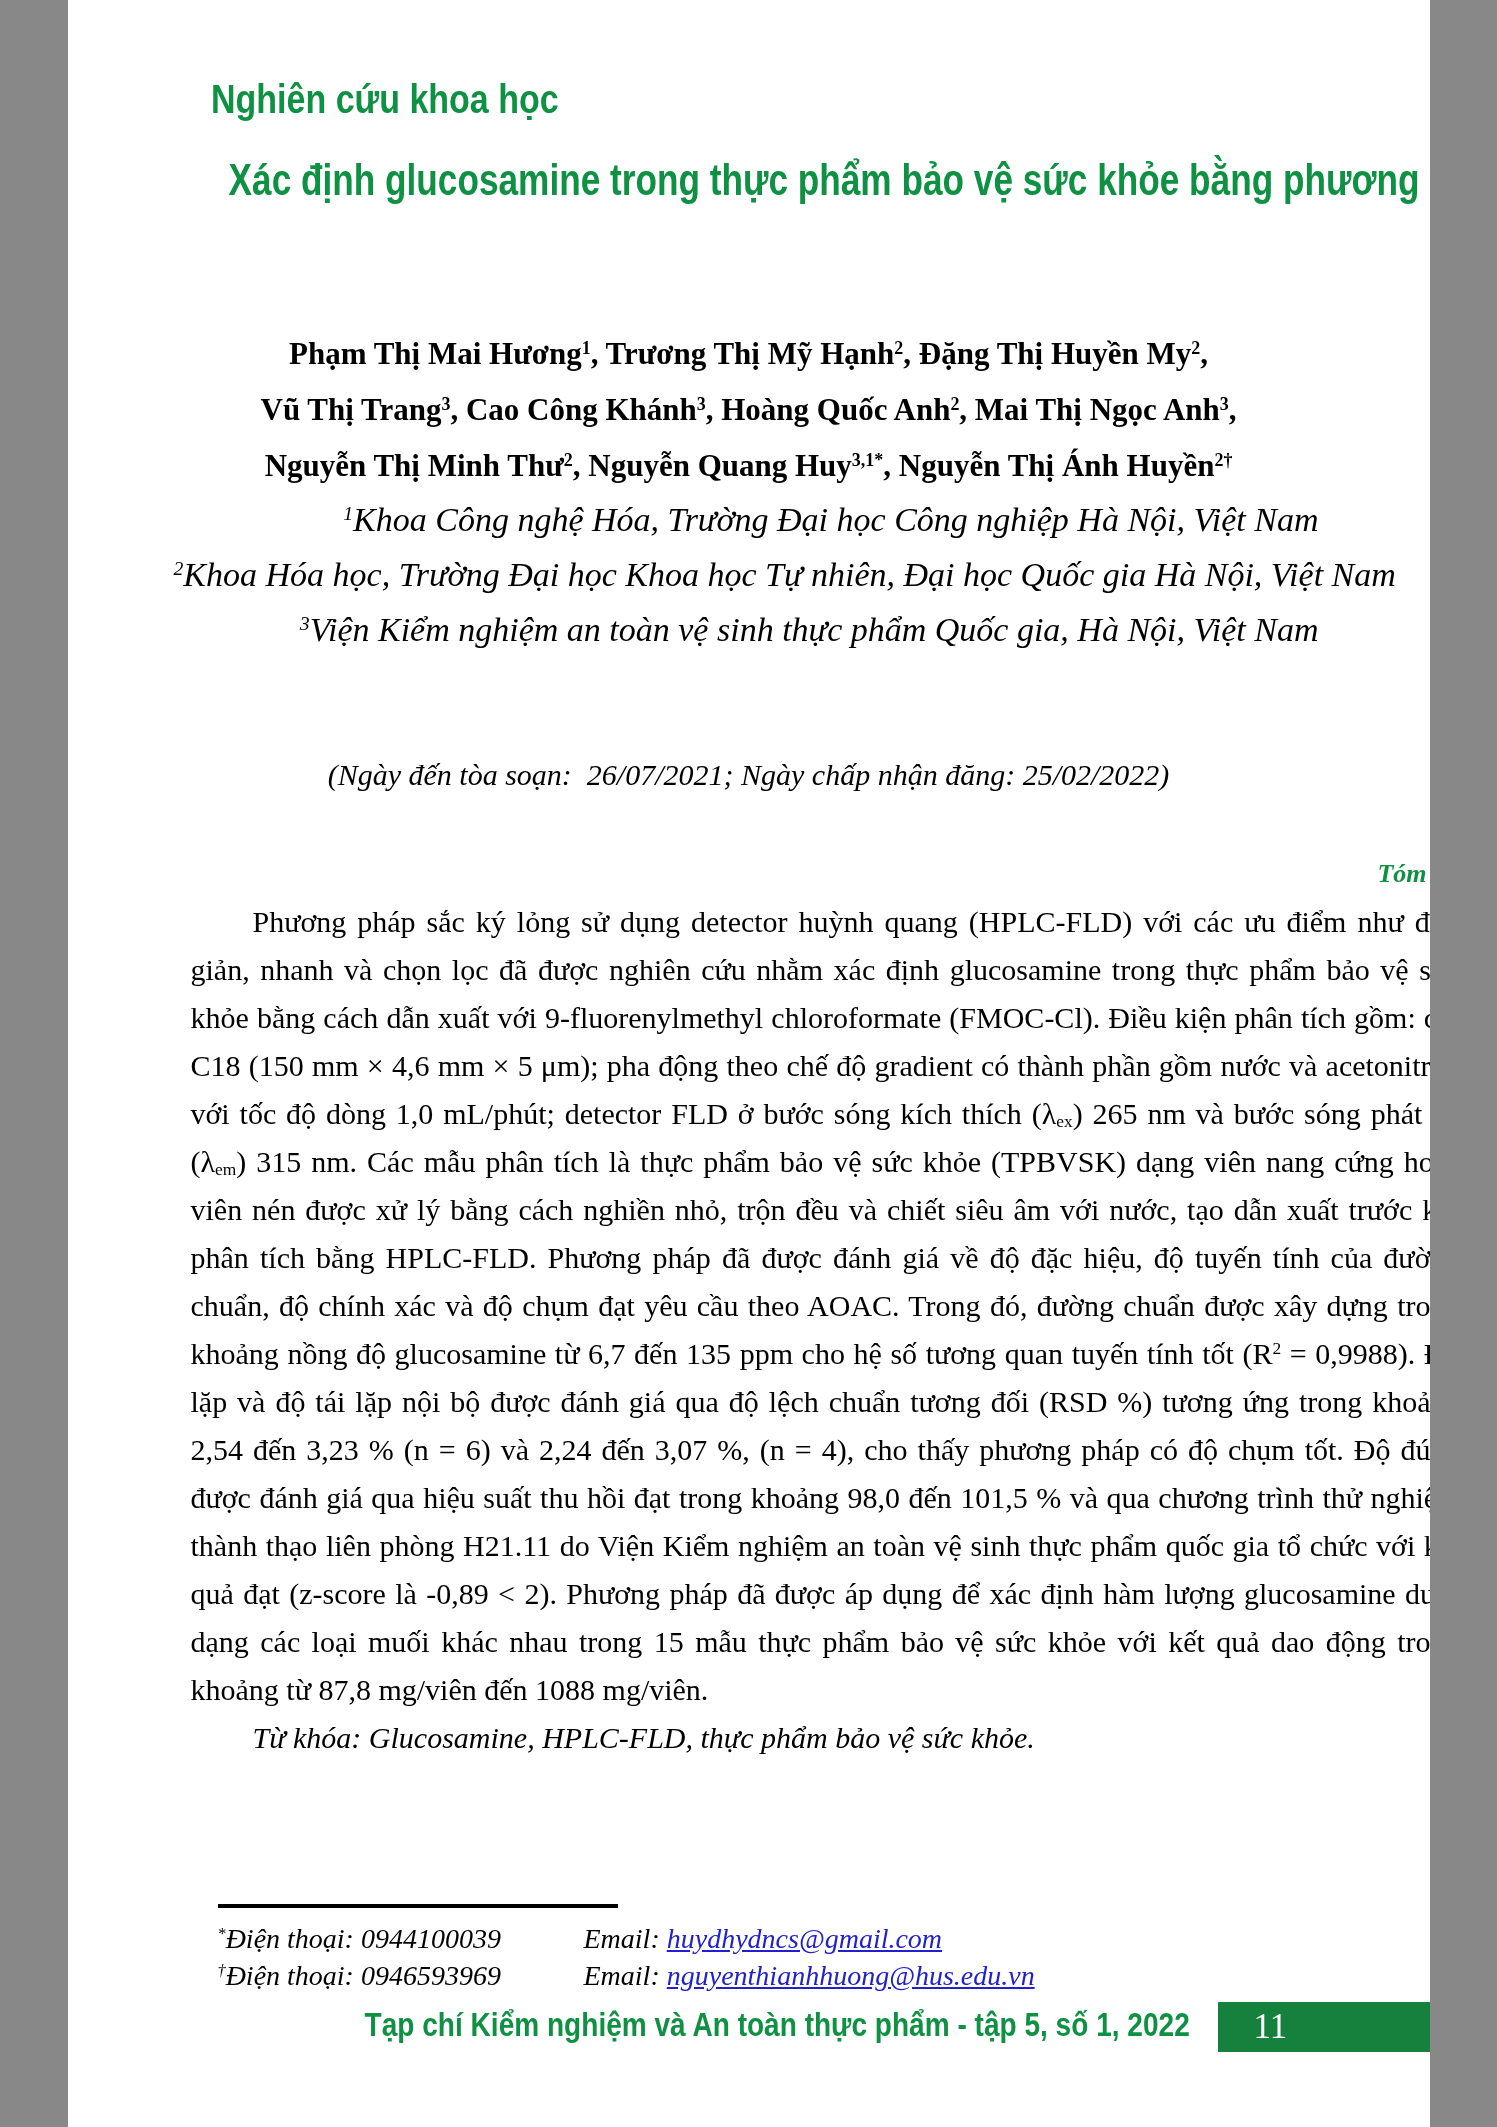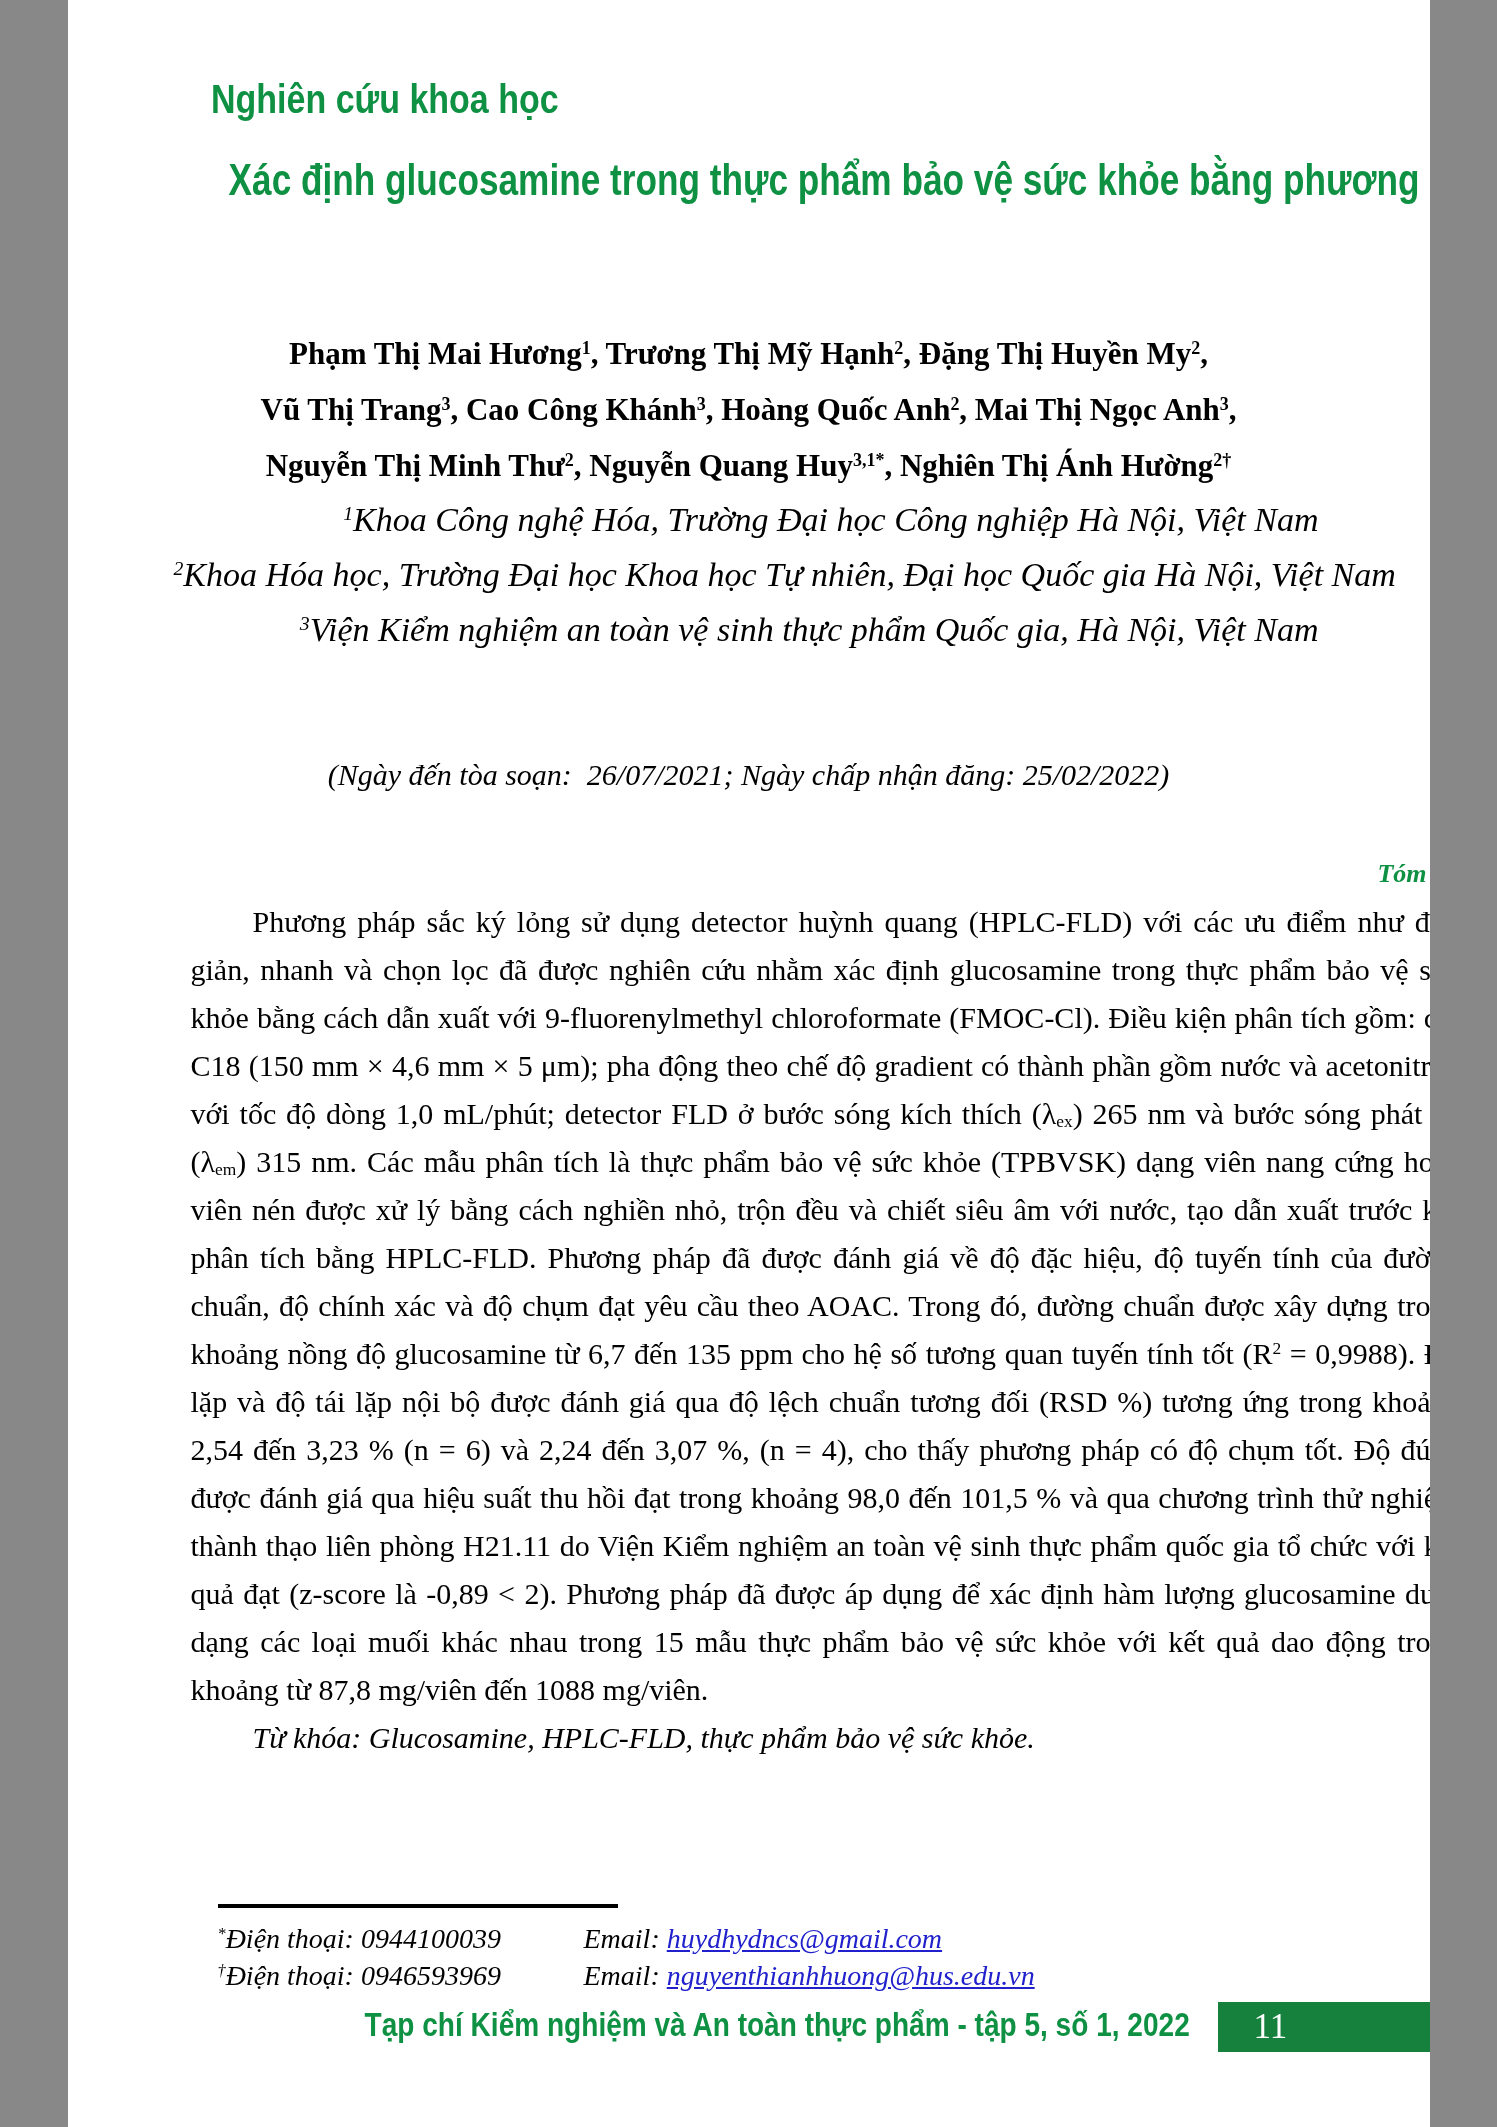--- a/index.html
+++ b/index.html
@@ -100,21 +100,21 @@
   </div>
 
   <div class="title-block">
     <div class="cond green title-line">Xác định glucosamine trong thực phẩm bảo vệ sức khỏe bằng phương pháp</div>
     
   </div>
 
   <div class="authors">
     <div><span>Phạm Thị Mai Hương</span><sup>1</sup><span>, Trương Thị Mỹ Hạnh</span><sup>2</sup><span>, Đặng Thị Huyền My</span><sup>2</sup><span>,</span></div>
     <div><span>Vũ Thị Trang</span><sup>3</sup><span>, Cao Công Khánh</span><sup>3</sup><span>, Hoàng Quốc Anh</span><sup>2</sup><span>, Mai Thị Ngọc Anh</span><sup>3</sup><span>,</span></div>
-    <div><span>Nguyễn Thị Minh Thư</span><sup>2</sup><span>, Nguyễn Quang Huy</span><sup>3,1*</sup><span>, Nghiên Thị Ánh Hường</span><sup>2†</sup></div>
+    <div><span>Nguyễn Thị Minh Thư</span><sup>2</sup><span>, Nguyễn Quang Huy</span><sup>3,1*</sup><span>, Nguyễn Thị Ánh Huyền</span><sup>2†</sup></div>
   </div>
 
   <div class="affiliations">
     <div><sup>1</sup><span>Khoa Công nghệ Hóa, Trường Đại học Công nghiệp Hà Nội, Việt Nam</span></div>
     <div><sup>2</sup><span>Khoa Hóa học, Trường Đại học Khoa học Tự nhiên, Đại học Quốc gia Hà Nội, Việt Nam</span></div>
     <div><sup>3</sup><span>Viện Kiểm nghiệm an toàn vệ sinh thực phẩm Quốc gia, Hà Nội, Việt Nam</span></div>
   </div>
 
   <div class="dates">(Ngày đến tòa soạn:  26/07/2021; Ngày chấp nhận đăng: 25/02/2022)</div>
 

